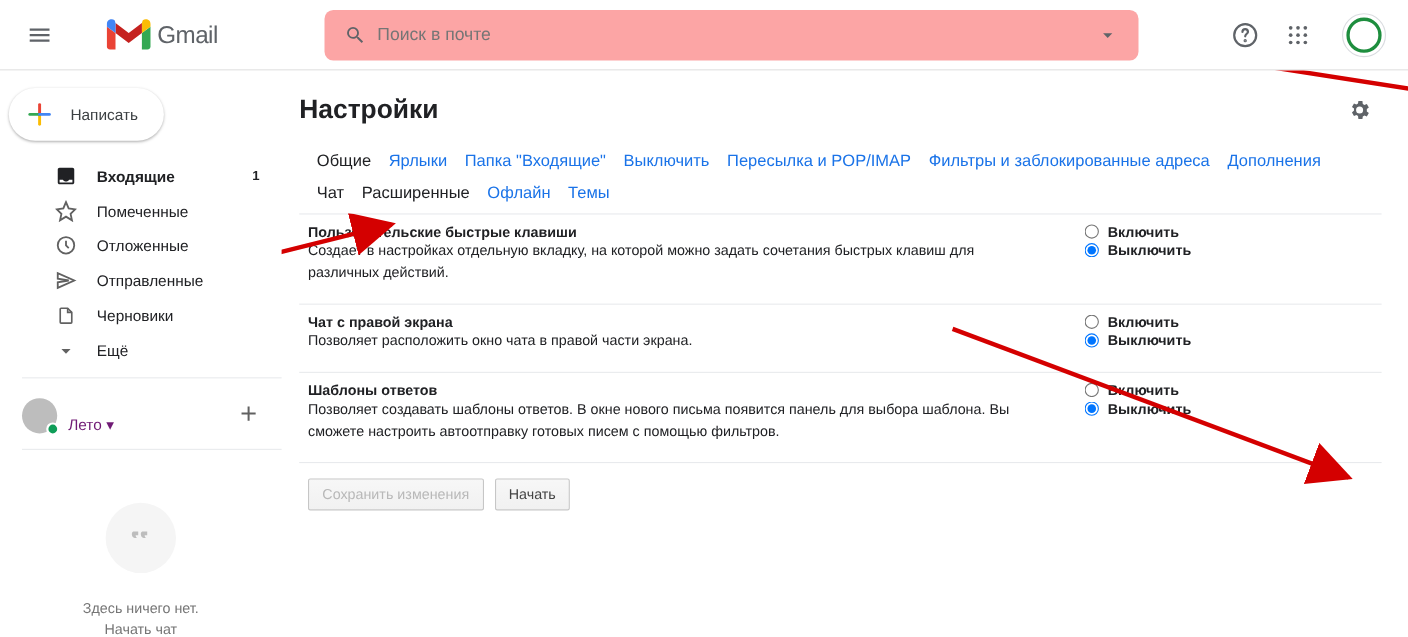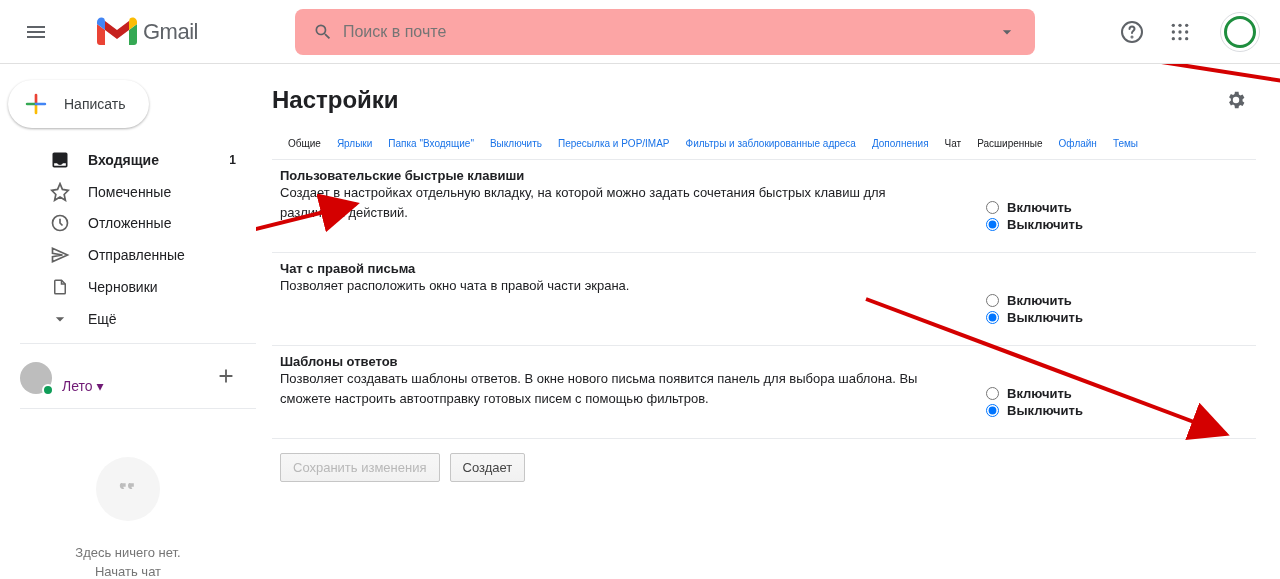--- a/index.html
+++ b/index.html
@@ -43,28 +43,28 @@
 .hangout-body { margin-top: 40px; display: flex; flex-direction: column; align-items: center; color: #757575; font-size: 13px; }
 .quote-bubble { width: 64px; height: 64px; border-radius: 50%; background: #f5f5f5; display: flex; align-items: center; justify-content: center; margin-bottom: 24px; }
 .hangout-link { color: #757575; text-decoration: none; margin-top: 4px; }
 
 
 .main { flex: 1; padding: 16px 24px 0 16px; overflow: hidden; position: relative; }
 .settings-header { display: flex; align-items: center; justify-content: space-between; }
 .page-title { font-size: 24px; font-weight: 700; color: #202124; }
 .gear-btn { width: 40px; height: 40px; display: flex; align-items: center; justify-content: center; cursor: pointer; }
 .tabs-row { display: flex; flex-wrap: wrap; gap: 0; margin-top: 12px; border-bottom: 1px solid #e8eaed; padding: 0 8px 4px 8px; }
-.tab { font-size: 10px; color: #1a73e8; padding: 6px 8px; cursor: pointer; white-space: nowrap; }
+.tab { font-size: 15px; color: #1a73e8; padding: 6px 8px; cursor: pointer; white-space: nowrap; }
 .tab.plain { color: #202124; }
 .tab.active { color: #202124; font-weight: 400; }
 .setting-block { padding: 8px 8px 18px 8px; border-bottom: 1px solid #e8eaed; display: flex; }
 .setting-left { flex: 1; max-width: 640px; }
 .setting-title { font-size: 13px; font-weight: 700; color: #202124; }
 .setting-desc { font-size: 13px; color: #202124; line-height: 20px; }
-.setting-right { margin-left: auto; width: 270px; padding-left: 8px; margin-top: 32px; }
+.setting-right { margin-left: auto; width: 270px; padding-left: 8px; }
 .radio-row { display: flex; align-items: center; font-size: 13px; font-weight: 700; color: #202124; margin-bottom: 2px; }
 .radio-row input { margin-right: 8px; }
 .btn-row { padding: 14px 8px; display: flex; gap: 10px; }
 .btn { font-size: 13px; padding: 6px 12px; border: 1px solid #c6c6c6; background: linear-gradient(#f7f7f7,#f1f1f1); cursor: pointer; border-radius: 2px; color: #444; }
 .btn.disabled { color: #b8b8b8; }
 
 
 .arrow { position: absolute; pointer-events: none; }
 </style>
 </head>
@@ -256,21 +256,21 @@
           </label>
         <label class="radio-row">
             <input type="radio" name="s0" checked="" style="">
             <span>Выключить</span>
           </label>
       </div>
     </div>
 
     <div class="setting-block">
       <div class="setting-left">
-        <div class="setting-title">Чат с правой письма</div>
+        <div class="setting-title">Чат с правой экрана</div>
         <div class="setting-desc">Позволяет расположить окно чата в правой части экрана.</div>
       </div>
       <div class="setting-right">
         <label class="radio-row">
             <input type="radio" name="s1" style="">
             <span>Включить</span>
           </label>
         <label class="radio-row">
             <input type="radio" name="s1" checked="" style="">
             <span>Выключить</span>
@@ -290,21 +290,21 @@
           </label>
         <label class="radio-row">
             <input type="radio" name="s2" checked="" style="">
             <span>Выключить</span>
           </label>
       </div>
     </div>
 
     <div class="btn-row">
       <button class="btn disabled">Сохранить изменения</button>
-      <button class="btn">Создает</button>
+      <button class="btn">Начать</button>
     </div>
 
     <svg class="arrow" style="left:600px; top:-58px;" width="650" height="160">
       <defs>
           <marker id="ah1" markerWidth="12" markerHeight="12" refX="9" refY="5" orient="auto">
             <path d="M0 0L10 5L0 10z" fill="#d40000"></path>
           </marker>
         </defs>
       <line x1="10" y1="10" x2="620" y2="105" stroke="#d40000" stroke-width="4" marker-end="url(#ah1)"></line>
     </svg>

